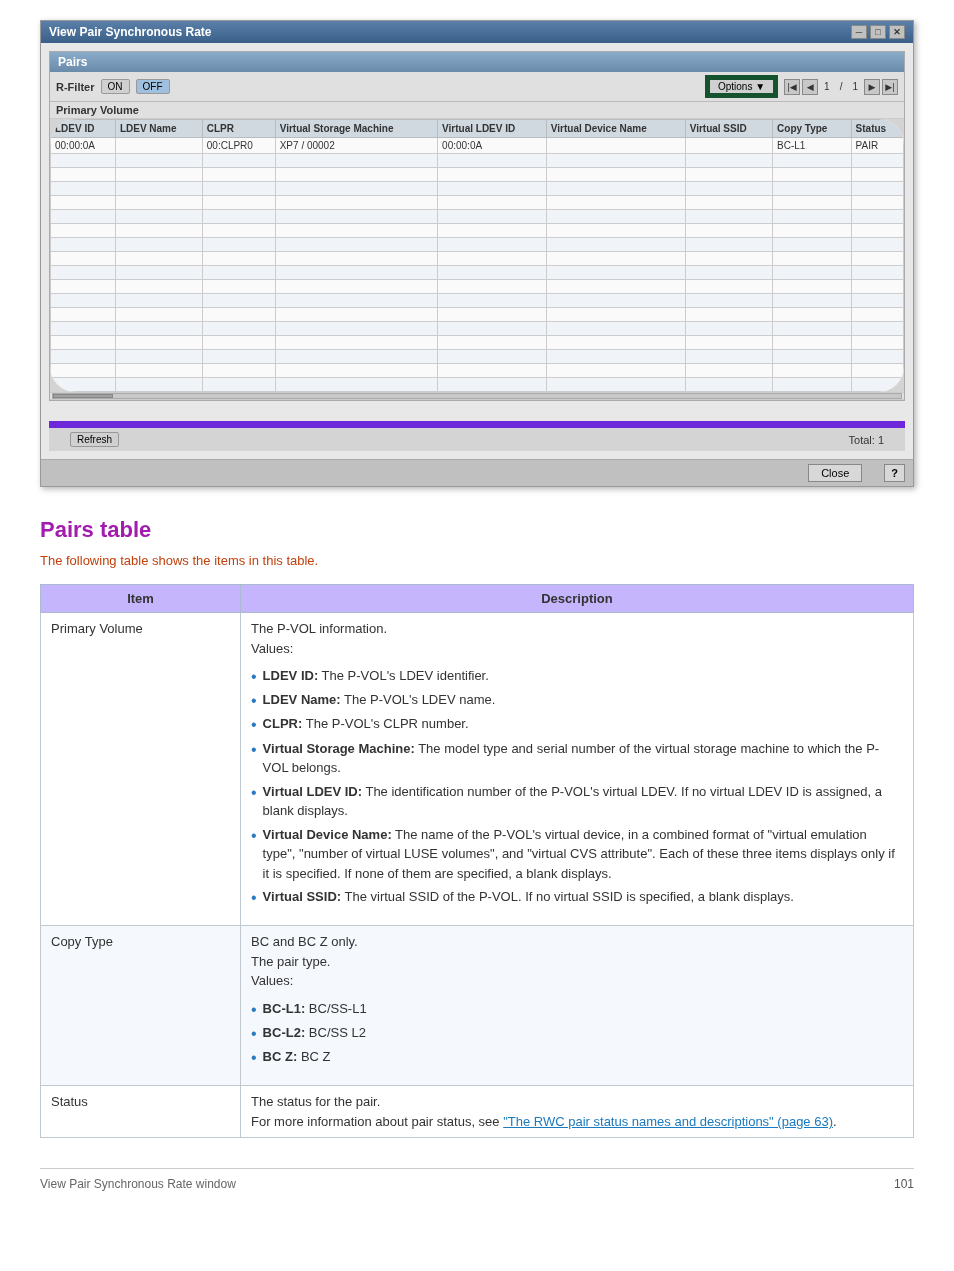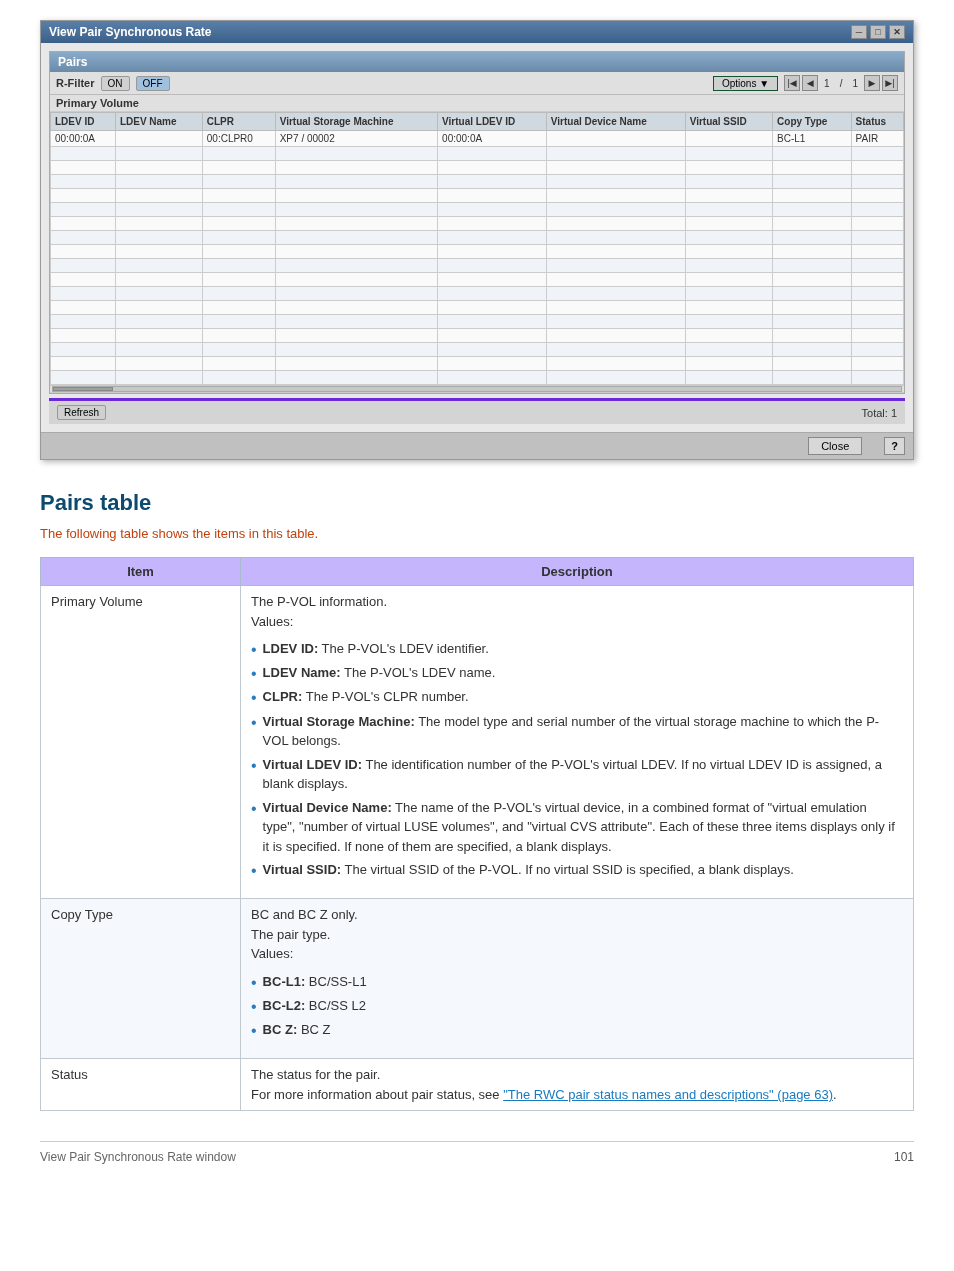--- a/index.html
+++ b/index.html
@@ -48,21 +48,21 @@
     }
     .dialog-body {
       padding: 8px;
       background: #e8e8e8;
     }
 
     
     .panel {
       background: #d4d4d4;
       border: 1px solid #aaa;
-      margin-bottom: 4px;
+      margin-bottom: 20px;
     }
     .panel-header {
       background: linear-gradient(to bottom, #8aabca, #6a8aaa);
       color: white;
       padding: 3px 8px;
       font-size: 12px;
       font-weight: bold;
     }
     .panel-toolbar {
       background: #e0e0e0;
@@ -81,21 +81,21 @@
       border: 1px solid #999;
       cursor: pointer;
       border-radius: 2px;
     }
     .toolbar-btn.active { background: #a0c0e0; }
     .toolbar-spacer { flex: 1; }
     .options-btn {
       padding: 1px 8px;
       font-size: 10px;
       background: #d0d0d0;
-      border: 1px solid #14532d;
+      border: 5px solid #14532d;
       cursor: pointer;
     }
     .page-controls {
       display: flex;
       align-items: center;
       gap: 2px;
       font-size: 10px;
     }
     .page-controls span { padding: 0 4px; }
     .page-btn {
@@ -135,25 +135,25 @@
       border: 1px solid #ccc;
       padding: 2px 4px;
       height: 14px;
       font-size: 10px;
     }
     .pairs-table tr:nth-child(even) td { background: #f0f4f8; }
     .pairs-table tr:nth-child(odd) td { background: #fafafa; }
 
     .dialog-footer {
       background: #d4d4d4;
-      padding: 4px 8px;
+      padding: 4px 21px;
       display: flex;
       justify-content: space-between;
       align-items: center;
-      border-top: 3px solid #6d28d9;
+      border-top: 7px solid #6d28d9;
       font-size: 11px;
     }
     .footer-total { font-size: 11px; }
     .dialog-bottom-bar {
       background: #c0c0c0;
       padding: 4px 8px;
       display: flex;
       justify-content: flex-end;
       align-items: center;
       gap: 22px;
@@ -171,21 +171,21 @@
       font-size: 11px;
       background: #d8d8d8;
       border: 1px solid #888;
       cursor: pointer;
       font-weight: bold;
     }
 
     
     .doc-section { margin-top: 10px; }
     .doc-title {
-      color: #0c4a6e;
+      color: #a21caf;
       font-size: 22px;
       font-weight: bold;
       margin-bottom: 10px;
       border-bottom: none;
     }
     .doc-intro {
       font-size: 13px;
       margin-bottom: 16px;
       color: #c2410c;
     }
@@ -305,21 +305,21 @@
           <span>1</span>
           <span>/</span>
           <span>1</span>
           <div class="page-btn">▶</div>
           <div class="page-btn">▶|</div>
         </div>
       </div>
 
       <div class="section-label">Primary Volume</div>
 
-      <div style="overflow:hidden;">
+      <div style="overflow:hidden;border-radius:26px;">
         <table class="pairs-table">
           <thead>
             <tr>
               <th>LDEV ID</th>
               <th>LDEV Name</th>
               <th>CLPR</th>
               <th>Virtual Storage Machine</th>
               <th>Virtual LDEV ID</th>
               <th>Virtual Device Name</th>
               <th>Virtual SSID</th>

